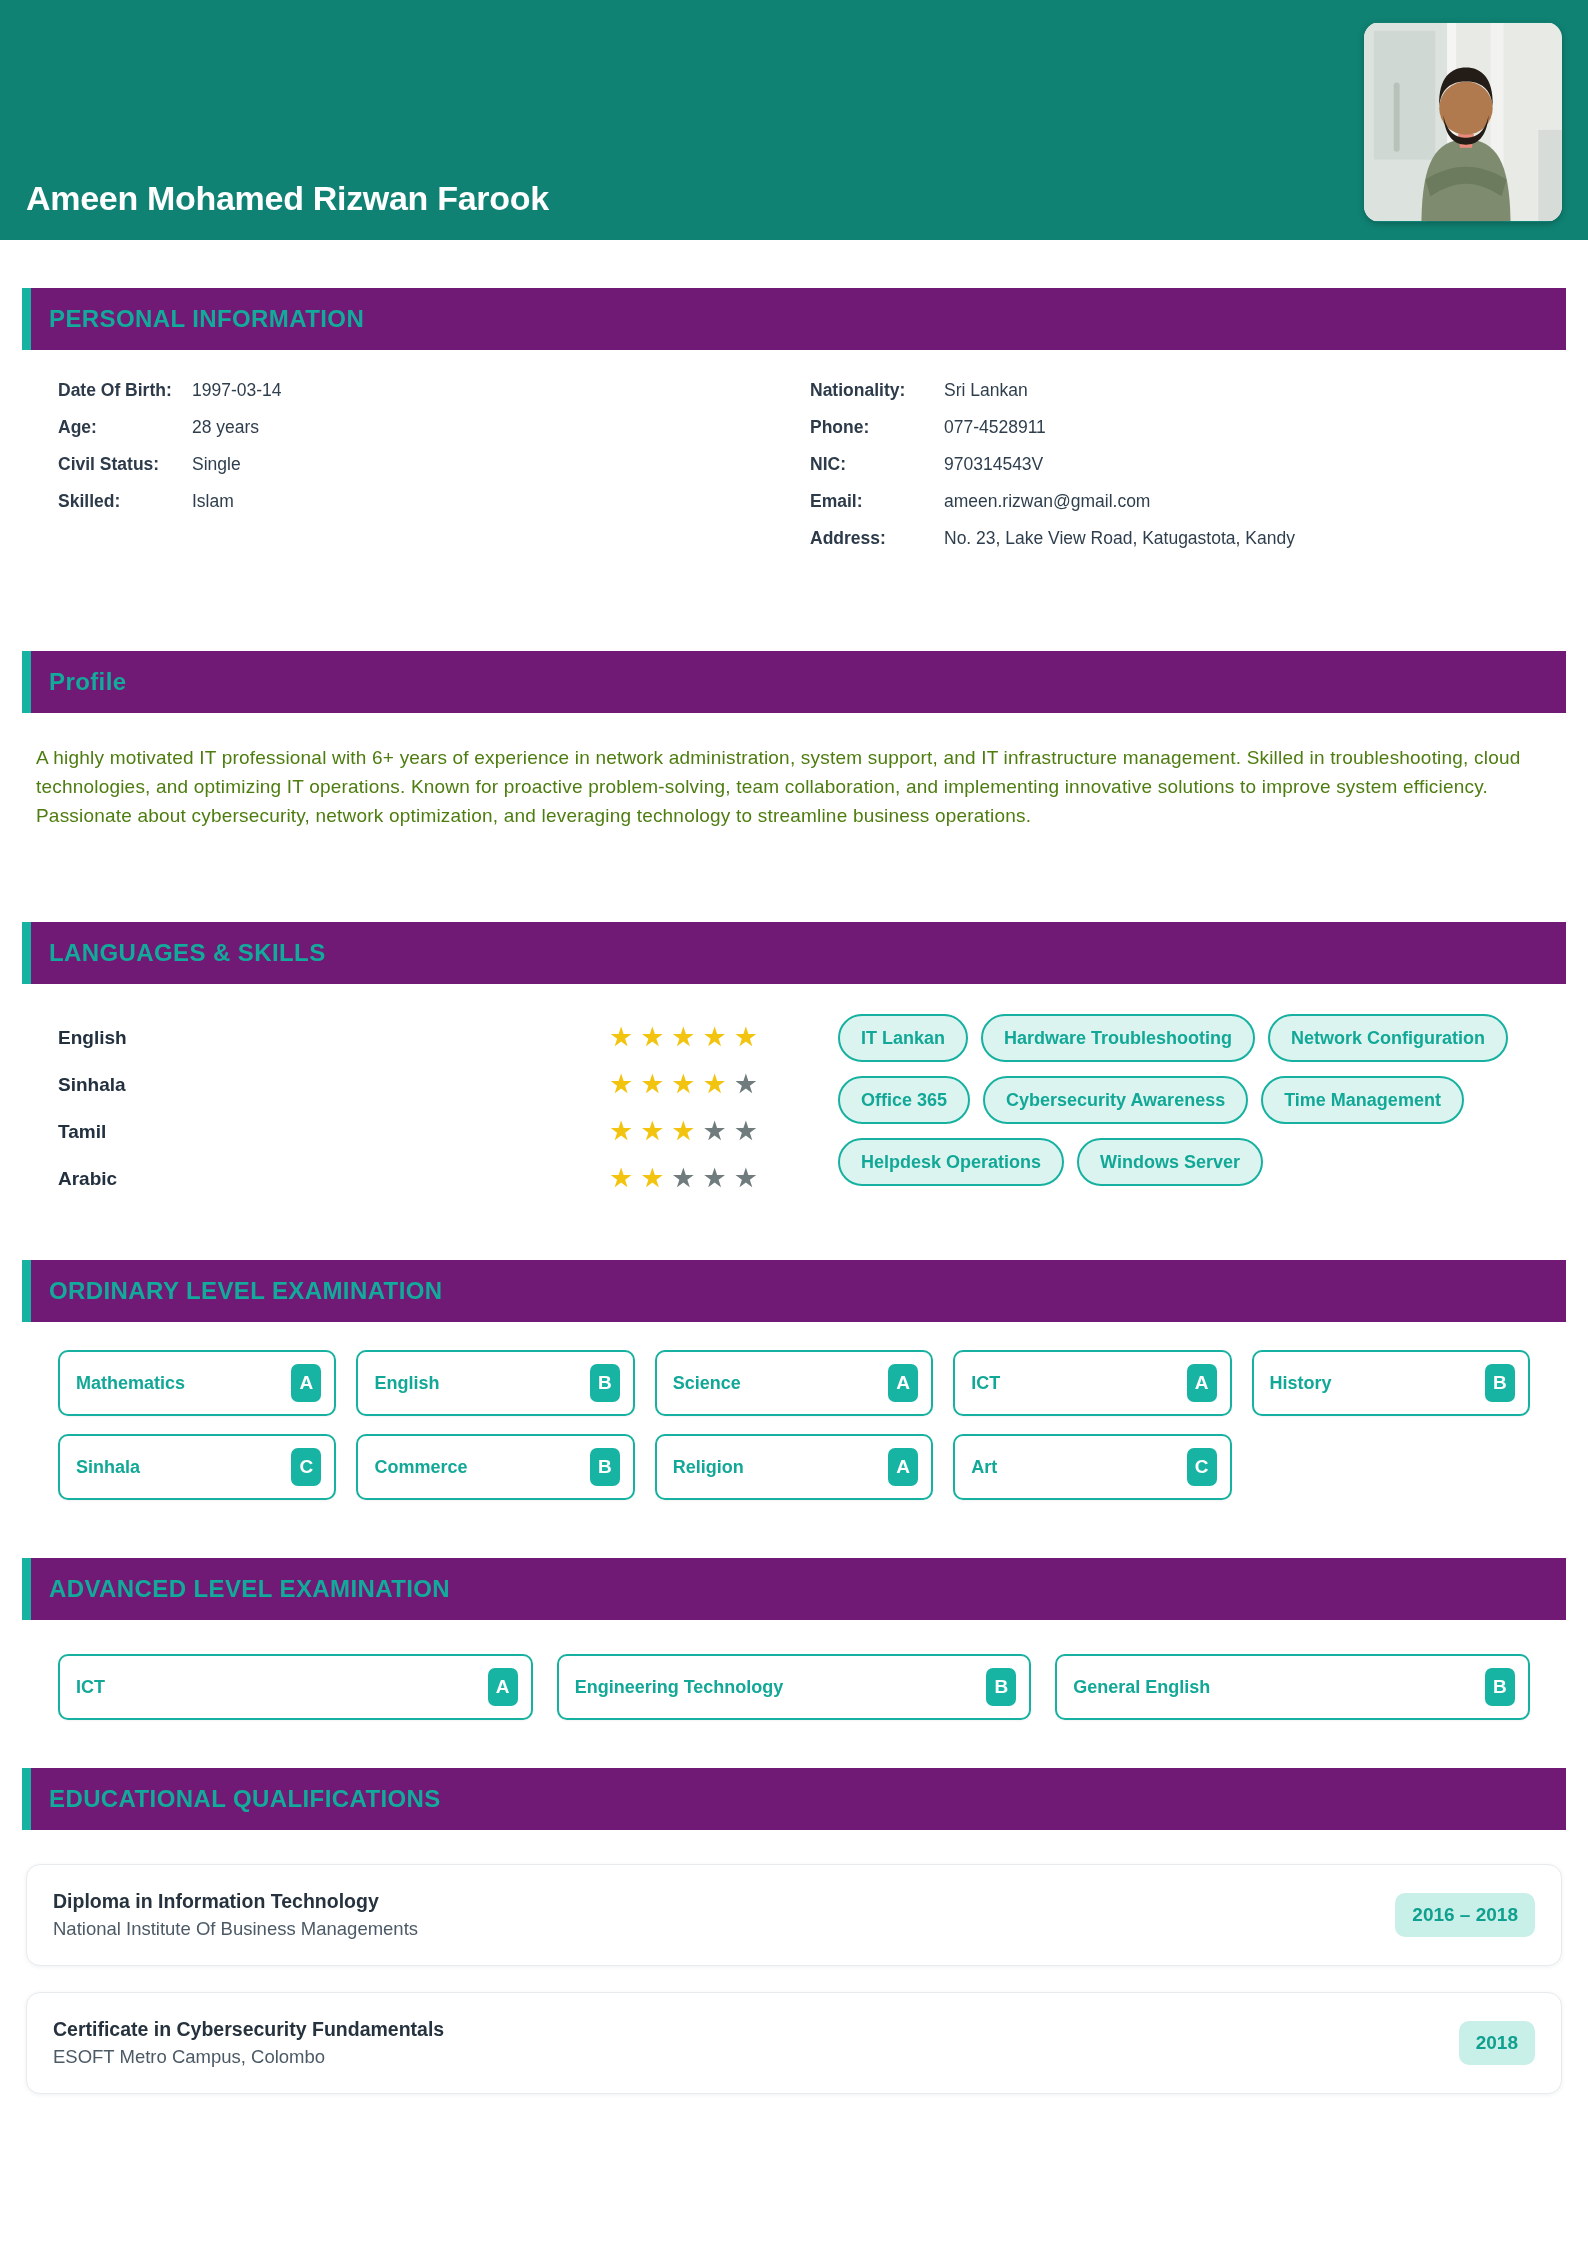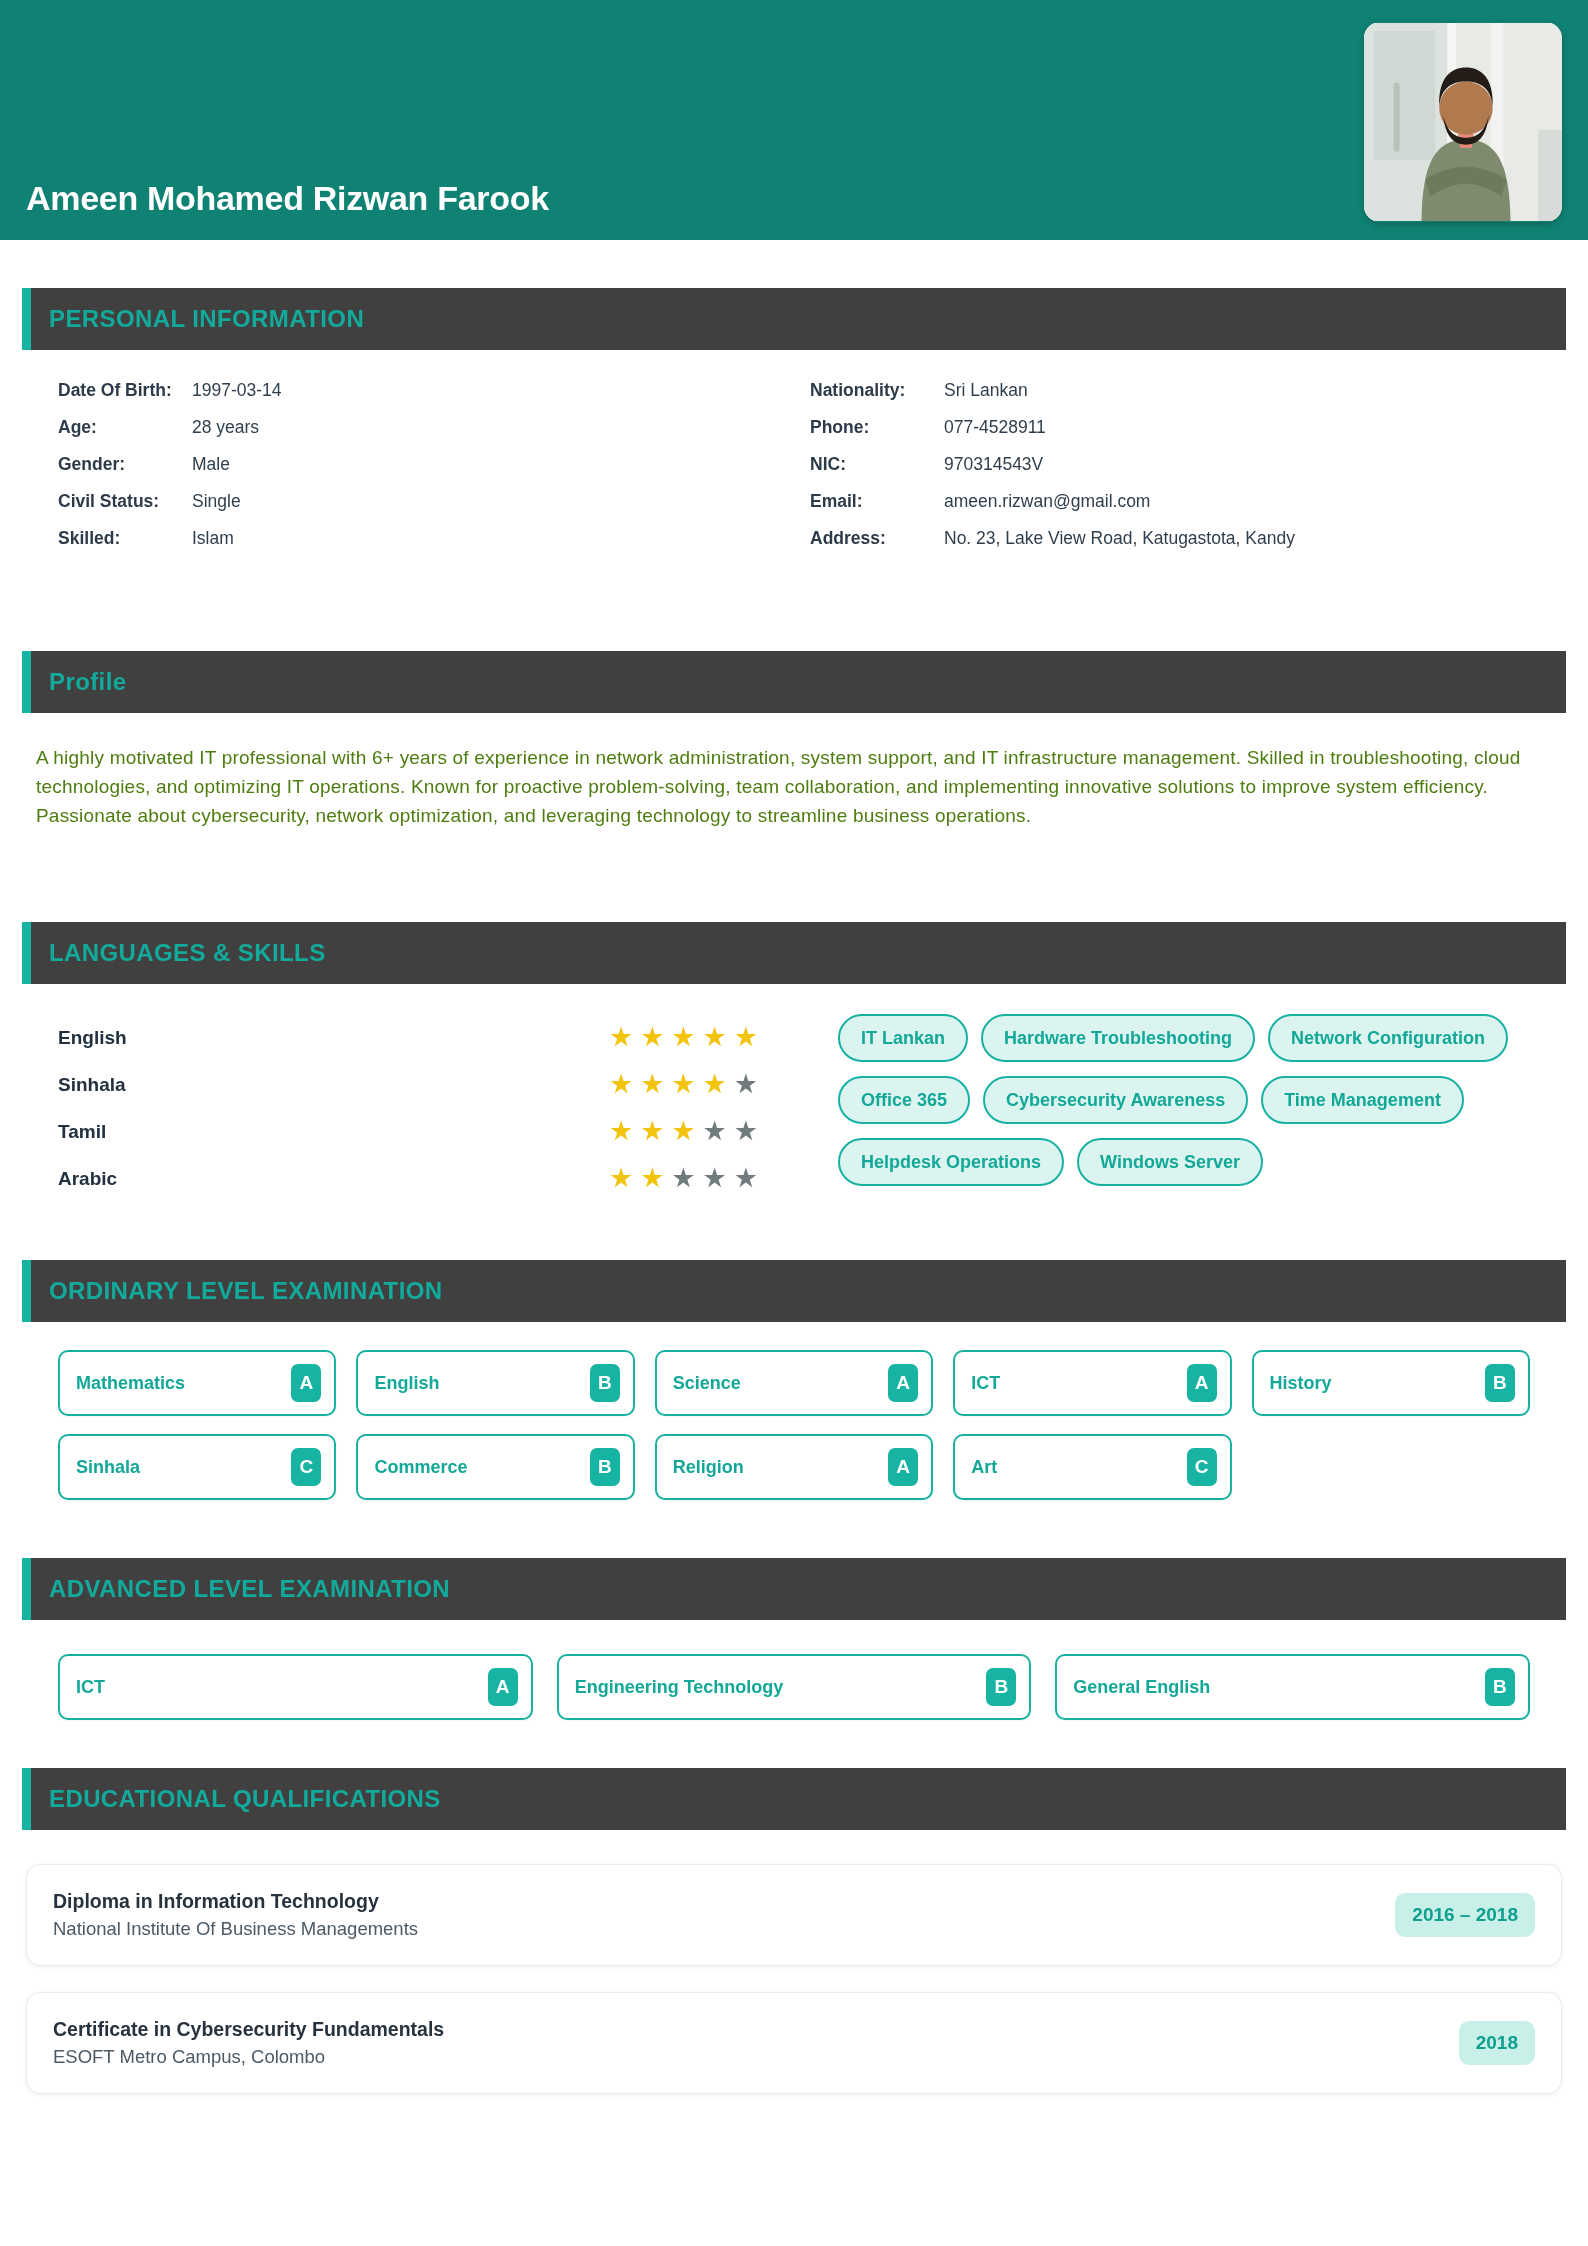--- a/index.html
+++ b/index.html
@@ -7,21 +7,21 @@
   .page{width:1588px;height:2246px;background:#ffffff;position:relative;overflow:hidden;}
 
   
   .header{background:#0f8273;height:240px;position:relative;}
   .name{position:absolute;left:26px;bottom:22px;color:#ffffff;font-size:34px;font-weight:bold;letter-spacing:-0.3px;margin:0;}
   .photo{position:absolute;top:22px;right:26px;width:198px;height:200px;border-radius:16px;overflow:hidden;box-shadow:0 2px 6px rgba(0,0,0,0.25);}
   .photo svg{display:block;width:100%;height:100%;}
 
   
   .content{padding:0 22px;}
-  .section-bar{margin-top:48px;background:#404040;border-left:9px solid #16b3a3;height:62px;display:flex;align-items:center;padding:0 18px;}
+  .section-bar{margin-top:48px;background:#701a75;border-left:9px solid #16b3a3;height:62px;display:flex;align-items:center;padding:0 18px;}
   .section-title{color:#12ab9b;font-weight:bold;font-size:24px;letter-spacing:0.4px;}
   .inset{margin:0 36px;}
 
   
   .pi-grid{display:grid;grid-template-columns:752px 1fr;margin-top:30px;}
   .info-row{margin-bottom:16px;line-height:21px;}
   .info-label{display:inline-block;width:134px;font-weight:bold;color:#2c3a49;font-size:17.5px;}
   .info-value{color:#2f3e4d;font-size:17.5px;}
 
   
@@ -85,21 +85,20 @@
 
   <div class="content">
 
     <div class="section-bar">
       <span class="section-title">PERSONAL INFORMATION</span>
     </div>
     <div class="pi-grid inset">
       <div id="pi-left">
           <div class="info-row"><span class="info-label">Date Of Birth:</span><span class="info-value">1997-03-14</span></div>
           <div class="info-row"><span class="info-label">Age:</span><span class="info-value">28 years</span></div>
-          <div class="info-row"><span class="info-label">Gender:</span><span class="info-value">Male</span></div>
           <div class="info-row"><span class="info-label">Civil Status:</span><span class="info-value">Single</span></div>
           <div class="info-row"><span class="info-label">Skilled:</span><span class="info-value">Islam</span></div>
         </div>
       <div id="pi-right">
           <div class="info-row"><span class="info-label">Nationality:</span><span class="info-value">Sri Lankan</span></div>
           <div class="info-row"><span class="info-label">Phone:</span><span class="info-value">077-4528911</span></div>
           <div class="info-row"><span class="info-label">NIC:</span><span class="info-value">970314543V</span></div>
           <div class="info-row"><span class="info-label">Email:</span><span class="info-value">ameen.rizwan@gmail.com</span></div>
           <div class="info-row"><span class="info-label">Address:</span><span class="info-value">No. 23, Lake View Road, Katugastota, Kandy</span></div>
         </div>

